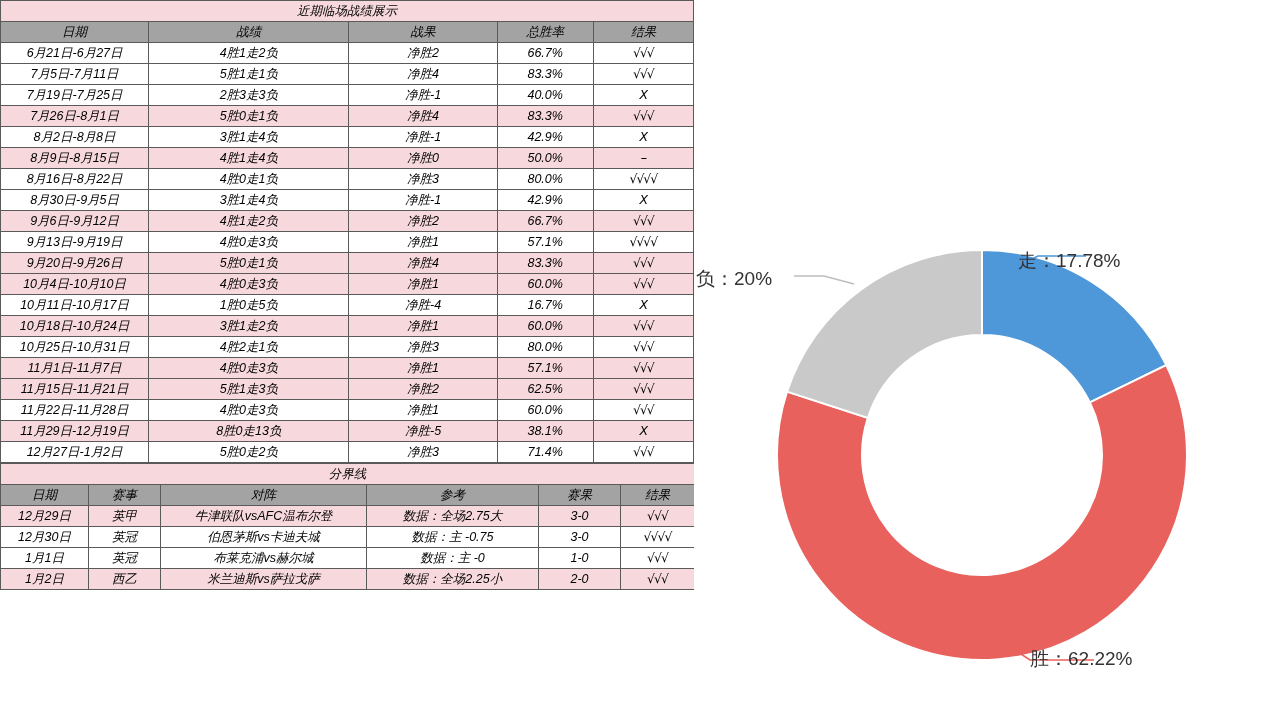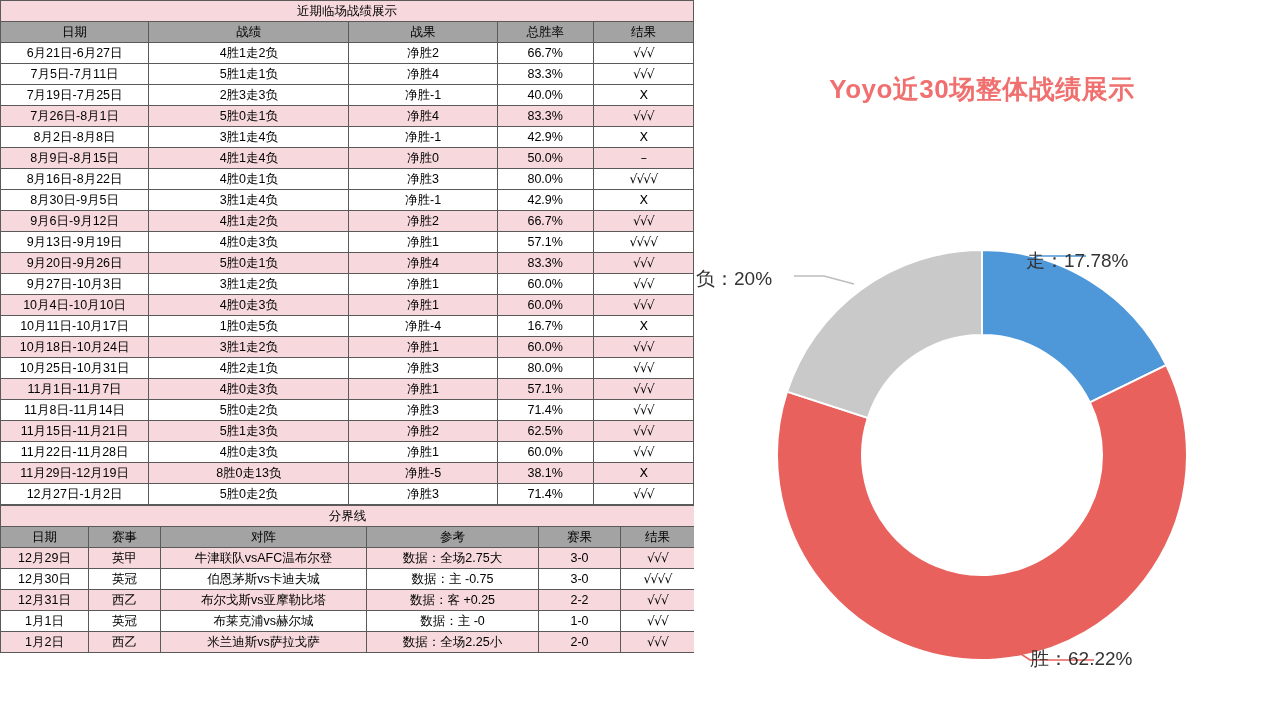--- a/index.html
+++ b/index.html
@@ -14,20 +14,21 @@
     width: 1270px; height: 713px;
     overflow: hidden;
   }
   
   #table-panel {
     position: absolute;
     left: 0; top: 0;
     width: 694px;
     height: 713px;
     background: #ffffff;
+    font-style: italic;
   }
   table.grid {
     border-collapse: collapse;
     width: 694px;
     table-layout: fixed;
   }
   table.grid td, table.grid th {
     border: 1px solid #5a5a5a;
     font-size: 12.5px;
     color: #000;
@@ -94,21 +95,21 @@
     font-weight: bold;
     color: #f07070;
     letter-spacing: 0.5px;
   }
   .label {
     position: absolute;
     font-size: 19px;
     color: #333;
     white-space: nowrap;
   }
-  #lbl-zou { left: 332px; top: 248px; }
+  #lbl-zou { left: 324px; top: 248px; }
   #lbl-fu  { left: 2px;  top: 266px; }
   #lbl-sheng { left: 336px; top: 646px; }
 </style>
 </head>
 <body>
 
 <div id="root">
 
   <div id="table-panel">
     <table class="grid">
@@ -200,27 +201,20 @@
             <td>57.1%</td>
             <td class="ck">√√√√</td>
           </tr>
           <tr class="alt">
             <td>9月20日-9月26日</td>
             <td>5胜0走1负</td>
             <td>净胜4</td>
             <td>83.3%</td>
             <td class="ck">√√√</td>
           </tr>
-          <tr class="plain">
-            <td>9月27日-10月3日</td>
-            <td>3胜1走2负</td>
-            <td>净胜1</td>
-            <td>60.0%</td>
-            <td class="ck">√√√</td>
-          </tr>
           <tr class="alt">
             <td>10月4日-10月10日</td>
             <td>4胜0走3负</td>
             <td>净胜1</td>
             <td>60.0%</td>
             <td class="ck">√√√</td>
           </tr>
           <tr class="plain">
             <td>10月11日-10月17日</td>
             <td>1胜0走5负</td>
@@ -240,27 +234,20 @@
             <td>4胜2走1负</td>
             <td>净胜3</td>
             <td>80.0%</td>
             <td class="ck">√√√</td>
           </tr>
           <tr class="alt">
             <td>11月1日-11月7日</td>
             <td>4胜0走3负</td>
             <td>净胜1</td>
             <td>57.1%</td>
-            <td class="ck">√√√</td>
-          </tr>
-          <tr class="plain">
-            <td>11月8日-11月14日</td>
-            <td>5胜0走2负</td>
-            <td>净胜3</td>
-            <td>71.4%</td>
             <td class="ck">√√√</td>
           </tr>
           <tr class="alt">
             <td>11月15日-11月21日</td>
             <td>5胜1走3负</td>
             <td>净胜2</td>
             <td>62.5%</td>
             <td class="ck">√√√</td>
           </tr>
           <tr class="plain">
@@ -316,28 +303,20 @@
             <td class="ck">√√√</td>
           </tr>
           <tr class="plain">
             <td>12月30日</td>
             <td>英冠</td>
             <td>伯恩茅斯vs卡迪夫城</td>
             <td>数据：主 -0.75</td>
             <td>3-0</td>
             <td class="ck">√√√√</td>
           </tr>
-          <tr class="alt">
-            <td>12月31日</td>
-            <td>西乙</td>
-            <td>布尔戈斯vs亚摩勒比塔</td>
-            <td>数据：客 +0.25</td>
-            <td>2-2</td>
-            <td class="ck">√√√</td>
-          </tr>
           <tr class="plain">
             <td>1月1日</td>
             <td>英冠</td>
             <td>布莱克浦vs赫尔城</td>
             <td>数据：主 -0</td>
             <td>1-0</td>
             <td class="ck">√√√</td>
           </tr>
           <tr class="alt">
             <td>1月2日</td>
@@ -345,21 +324,20 @@
             <td>米兰迪斯vs萨拉戈萨</td>
             <td>数据：全场2.25小</td>
             <td>2-0</td>
             <td class="ck">√√√</td>
           </tr>
         </tbody>
     </table>
   </div>
 
   <div id="chart-panel">
-    <div id="chart-title">Yoyo近30场整体战绩展示</div>
 
     <svg id="donut-svg" width="576" height="713" viewBox="0 0 576 713" style="position:absolute;left:0;top:0;">
       <g id="donut-slices">
           <path d="M 288 250 A 205 205 0 0 1 472.2653253678029 365.15964232541296 L 395.86262948359195 402.4105223368271 A 120 120 0 0 0 288 335 Z" fill="#4e97d9" stroke="#ffffff" stroke-width="2"></path>
           <path d="M 472.2653253678029 365.15964232541296 A 205 205 0 1 1 93.03341415949353 391.65151615313573 L 173.87321804458156 417.91796067500627 A 120 120 0 1 0 395.86262948359195 402.4105223368271 Z" fill="#e8615c" stroke="#ffffff" stroke-width="2"></path>
           <path d="M 93.03341415949353 391.65151615313573 A 205 205 0 0 1 287.99999999999994 250 L 288 335 A 120 120 0 0 0 173.87321804458156 417.91796067500627 Z" fill="#c9c9c9" stroke="#ffffff" stroke-width="2"></path>
         </g>
 
       <polyline points="312,272 344,256 392,256" fill="none" stroke="#4e97d9" stroke-width="1.6"></polyline>
       <polyline points="100,276 130,276 160,284" fill="none" stroke="#bdbdbd" stroke-width="1.6"></polyline>

